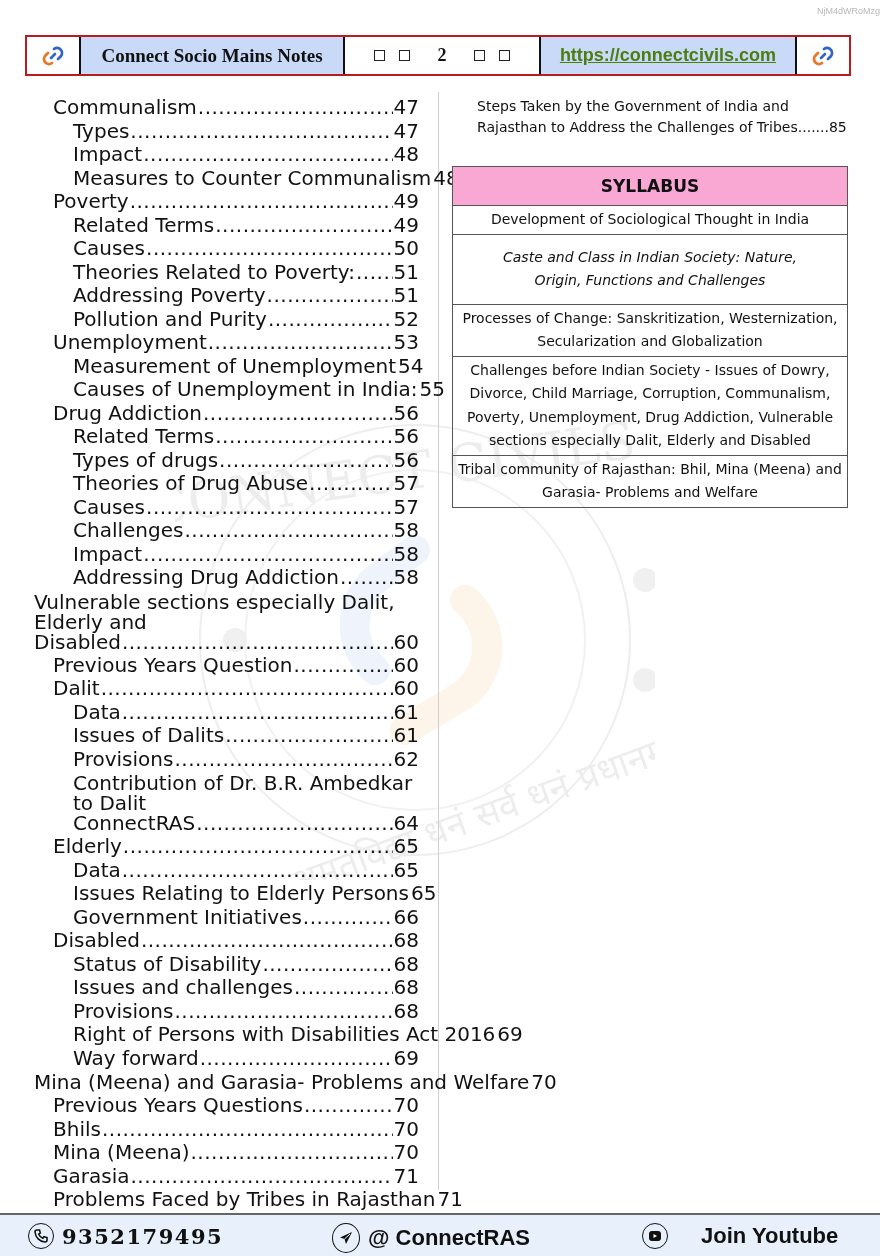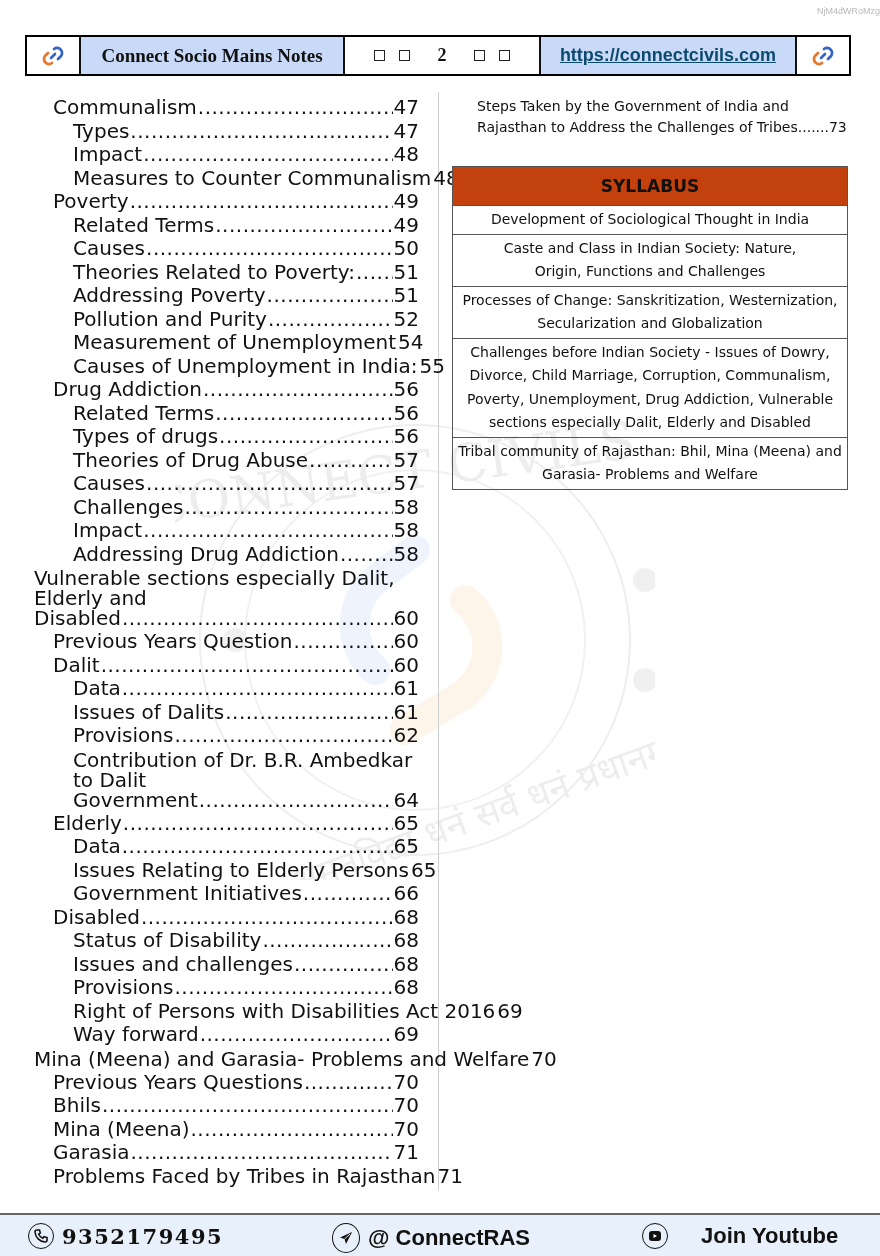--- a/index.html
+++ b/index.html
@@ -1,25 +1,25 @@
 <!DOCTYPE html>
 <html><head>
 <meta charset="utf-8">
 <style>
   html, body { margin:0; padding:0; }
   body { width:880px; height:1256px; background:#ffffff; position:relative; overflow:hidden; font-family:"DejaVu Sans", sans-serif; color:#111; }
   .watermark-id { position:absolute; right:0; top:6px; font-family:"Liberation Sans", sans-serif; font-size:9px; color:#b8b8b8; }
-  .header { position:absolute; left:25px; top:35px; width:826px; height:41px; border:2px solid #000000; box-sizing:border-box; display:flex; }
+  .header { position:absolute; left:25px; top:35px; width:826px; height:41px; border:2px solid #b91c1c; box-sizing:border-box; display:flex; }
   .header > div { border-right:2px solid #111; box-sizing:border-box; display:flex; align-items:center; justify-content:center; }
   .header > div:last-child { border-right:none; }
   .h-icon { width:54px; background:#fff; }
   .h-title { width:266px; background:#c9daf8; font-family:"Liberation Serif", serif; font-weight:bold; font-size:19px; }
   .h-page { width:196px; background:#fff; font-family:"Liberation Serif", serif; font-weight:bold; font-size:18px; justify-content:space-around !important; padding:0 12px; }
   .h-page .box { display:inline-block; width:9px; height:9px; border:1px solid #222; margin:0 7px; }
-  .h-url { width:258px; background:#c9daf8; font-family:"Liberation Sans", sans-serif; font-weight:bold; font-size:18px; text-decoration:underline; color:#0c4a6e; }
+  .h-url { width:258px; background:#c9daf8; font-family:"Liberation Sans", sans-serif; font-weight:bold; font-size:18px; text-decoration:underline; color:#4d7c0f; }
   .h-icon2 { width:52px; background:#fff; }
 
   .divider { position:absolute; left:438px; top:92px; width:1px; height:1098px; background:#cfcfcf; }
 
   .wm { position:absolute; left:175px; top:400px; width:480px; height:480px; pointer-events:none; }
 
   .toc { position:absolute; left:34px; top:96px; width:385px; font-size:20px; line-height:23.5px; }
   .toc-row { display:flex; align-items:flex-end; white-space:nowrap; }
   .toc-row .lbl { flex:0 0 auto; }
   .toc-row .dots { flex:1 1 auto; overflow:hidden; margin:0 1px; }
@@ -28,21 +28,21 @@
   .lvl1 { padding-left:19px; }
   .lvl2 { padding-left:39px; }
   .lvl0 { font-weight:normal; }
   .toc-block { line-height:20px; padding-top:2px; padding-bottom:2px; }
 
   .right-toc { position:absolute; left:477px; top:96px; width:370px; font-size:14px; line-height:21px; }
   .right-toc .dots2::after { content:"......."; }
 
   .syllabus { position:absolute; left:452px; top:166px; width:396px; border:1px solid #444; border-collapse:collapse; font-size:14px; }
   .syllabus td { border:1px solid #555; text-align:center; padding:2px 4px; line-height:23.5px; }
-  .syllabus .shead { background:#c2410c; font-weight:bold; font-size:17px; padding:7px 4px; line-height:24px; }
+  .syllabus .shead { background:#f9a8d4; font-weight:bold; font-size:17px; padding:7px 4px; line-height:24px; }
 
   .footer { position:absolute; left:0; top:1213px; width:880px; height:43px; background:#e8f1fb; border-top:2px solid #666; box-sizing:border-box; display:flex; align-items:center; font-family:"Liberation Sans", sans-serif; font-weight:bold; font-size:22px; }
   .f-item { position:absolute; display:flex; align-items:center; top:8px; }
   .f-circle { width:26px; height:26px; border:1.6px solid #111; border-radius:50%; box-sizing:border-box; display:flex; align-items:center; justify-content:center; margin-right:8px; }
   .phone { font-family:"DejaVu Serif", serif; font-size:21px; letter-spacing:1.5px; }
 </style>
 </head>
 <body>
 
 <div class="watermark-id">NjM4dWRoMzg</div>
@@ -149,20 +149,27 @@
         <span class="pg">51</span>
       </div>
     </div>
     <div class="lvl2">
       <div class="toc-row">
         <span class="lbl">Pollution and Purity</span>
         <span class="dots"></span>
         <span class="pg">52</span>
       </div>
     </div>
+    <div class="lvl1">
+      <div class="toc-row">
+        <span class="lbl">Unemployment</span>
+        <span class="dots"></span>
+        <span class="pg">53</span>
+      </div>
+    </div>
     <div class="lvl2">
       <div class="toc-row">
         <span class="lbl">Measurement of Unemployment</span>
         <span class="dots"></span>
         <span class="pg">54</span>
       </div>
     </div>
     <div class="lvl2">
       <div class="toc-row">
         <span class="lbl">Causes of Unemployment in India:</span>
@@ -265,21 +272,21 @@
     <div class="lvl2">
       <div class="toc-row">
         <span class="lbl">Provisions</span>
         <span class="dots"></span>
         <span class="pg">62</span>
       </div>
     </div>
     <div class="lvl2 toc-block">
       <div>Contribution of Dr. B.R. Ambedkar to Dalit</div>
       <div class="toc-row">
-        <span class="lbl">Government</span>
+        <span class="lbl">ConnectRAS</span>
         <span class="dots"></span>
         <span class="pg">64</span>
       </div>
     </div>
     <div class="lvl1">
       <div class="toc-row">
         <span class="lbl">Elderly</span>
         <span class="dots"></span>
         <span class="pg">65</span>
       </div>
@@ -387,34 +394,34 @@
         <span class="lbl">Problems Faced by Tribes in Rajasthan</span>
         <span class="dots"></span>
         <span class="pg">71</span>
       </div>
     </div>
   </div>
 
 <div class="right-toc">
   <div>
     <div>Steps Taken by the Government of India and</div>
-    <div><span>Rajasthan to Address the Challenges of Tribes</span><span class="dots2"></span><span>73</span></div>
+    <div><span>Rajasthan to Address the Challenges of Tribes</span><span class="dots2"></span><span>85</span></div>
   </div>
 </div>
 
 <table class="syllabus">
   <tbody>
       <tr>
         <td class="shead">SYLLABUS</td>
       </tr>
   <tr>
         <td>Development of Sociological Thought in India</td>
       </tr>
   <tr>
-        <td style="padding:2px 30px;">Caste and Class in Indian Society: Nature, Origin, Functions and Challenges</td>
+        <td style="padding:11px 30px;font-style:italic;">Caste and Class in Indian Society: Nature, Origin, Functions and Challenges</td>
       </tr>
   <tr>
         <td>Processes of Change: Sanskritization, Westernization, Secularization and Globalization</td>
       </tr>
   <tr>
         <td style="padding:2px 12px;">Challenges before Indian Society - Issues of Dowry, Divorce, Child Marriage, Corruption, Communalism, Poverty, Unemployment, Drug Addiction, Vulnerable sections especially Dalit, Elderly and Disabled</td>
       </tr>
   <tr>
         <td>Tribal community of Rajasthan: Bhil, Mina (Meena) and Garasia- Problems and Welfare</td>
       </tr>

